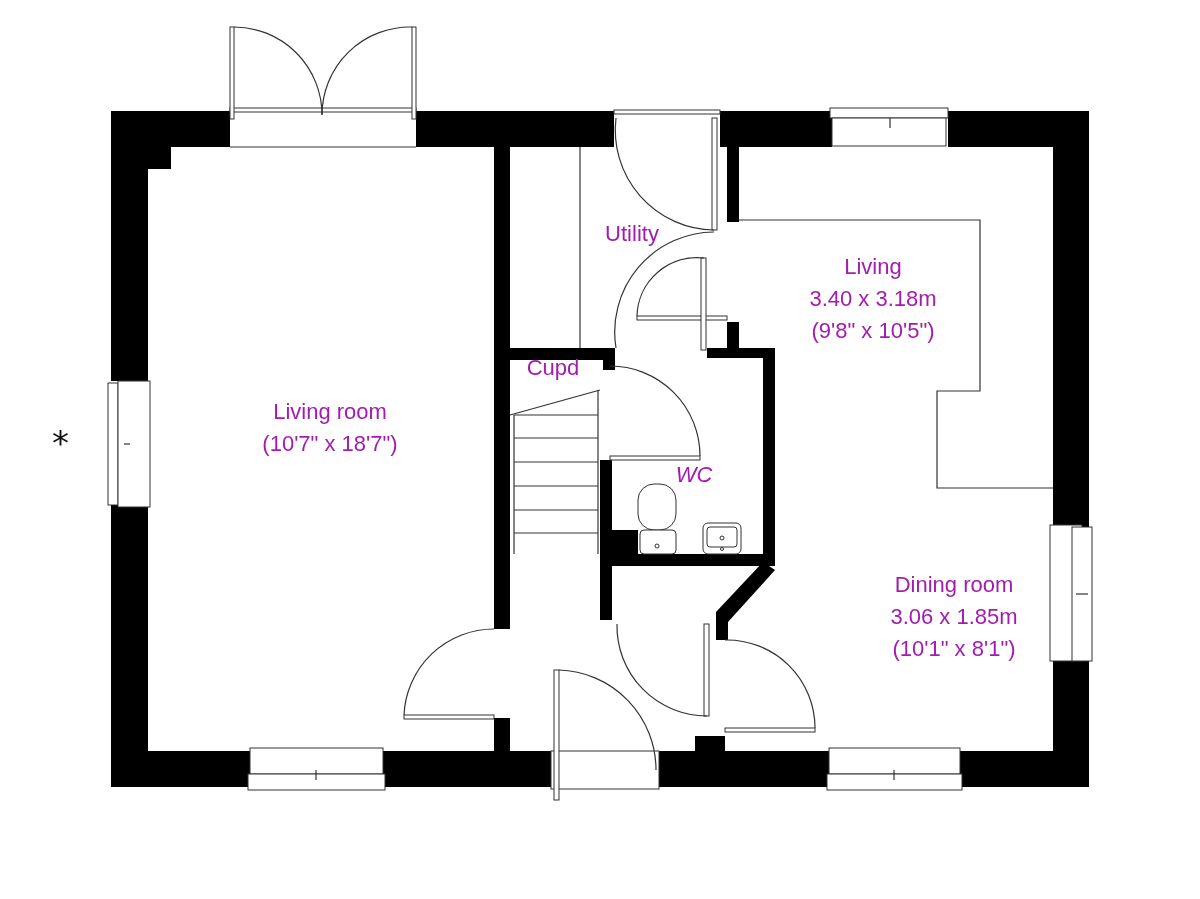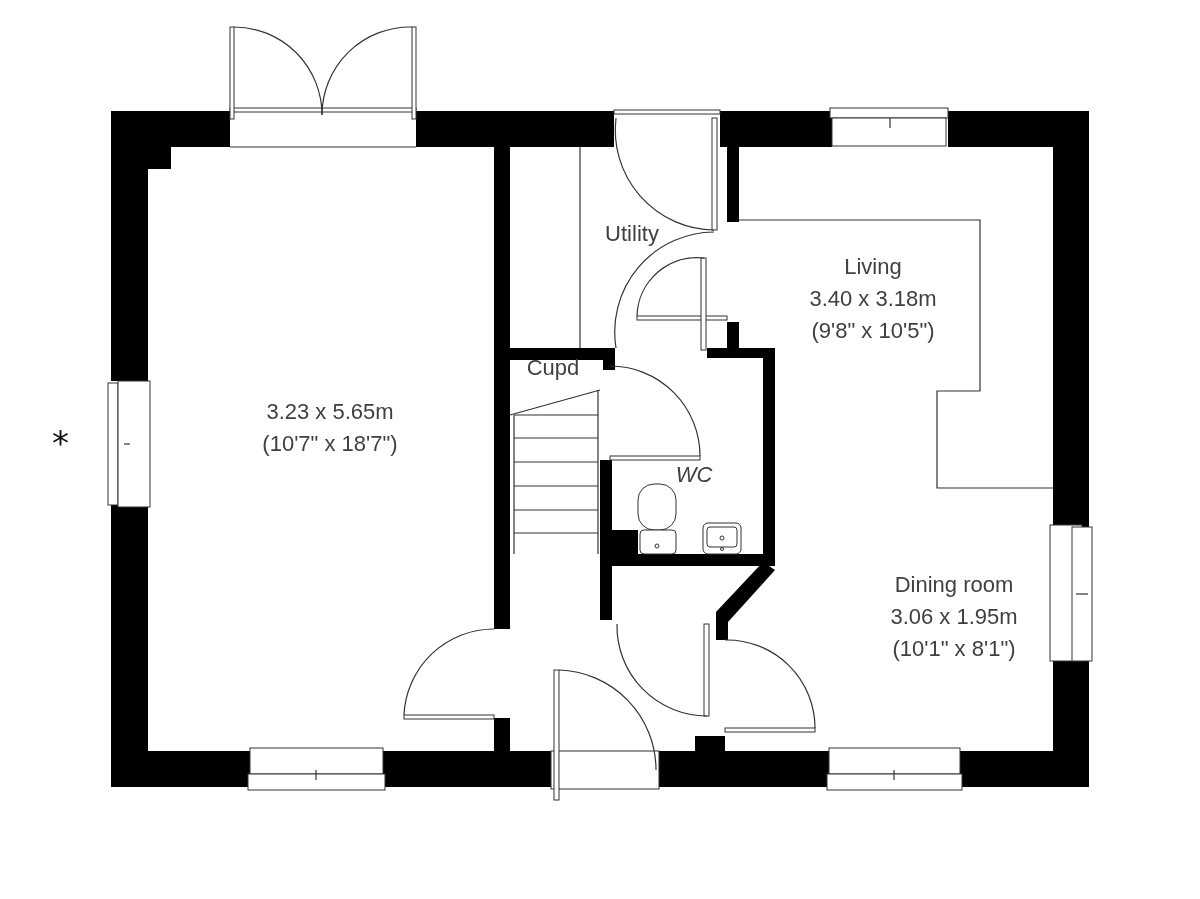--- a/index.html
+++ b/index.html
@@ -2,21 +2,21 @@
 <html><head>
 <meta charset="utf-8">
 <style>
   html, body { margin: 0; padding: 0; background: #ffffff; }
   body { width: 1200px; height: 899px; position: relative; overflow: hidden; }
   #plan { position: absolute; left: 0; top: 0; width: 1200px; height: 899px; }
   .wall { fill: #000000; }
   .line { fill: none; stroke: #333333; stroke-width: 1.2; }
   .thin { fill: #ffffff; stroke: #333333; stroke-width: 1; }
   .label {
-    position: absolute; text-align: center; color: #404040;
+    position: absolute; text-align: center; color: #a21caf;
     font-family: "Liberation Sans", "DejaVu Sans", sans-serif;
     font-size: 22px; line-height: 32px; white-space: nowrap;
     transform: translateX(-50%);
   }
   .label div { display: block; }
   .star {
     position: absolute; left: 52px; top: 426px; font-size: 34px; color: #111;
     font-family: "DejaVu Sans", sans-serif; line-height: 34px;
   }
 </style>
@@ -173,33 +173,33 @@
     <rect class="thin" x="703" y="523" width="38" height="31" rx="5"></rect>
     <rect class="thin" x="707" y="527" width="30" height="20" rx="3"></rect>
     <circle cx="722" cy="538" r="2" fill="none" stroke="#333"></circle>
     <circle cx="722" cy="549" r="1.5" fill="none" stroke="#333"></circle>
   </g>
 </svg>
 
 <div class="star">*</div>
 
 <div class="label" style="left:330px; top:396px;">
-  <div>3.23 x 5.65m</div>
+  <div>Living room</div>
   <div>(10'7" x 18'7")</div>
 </div>
 
 <div class="label" style="left:873px; top:251px;">
   <div>Living</div>
   <div>3.40 x 3.18m</div>
   <div>(9'8" x 10'5")</div>
 </div>
 
 <div class="label" style="left:907px; top:569px;margin-left:47px;">
   <div>Dining room</div>
-  <div>3.06 x 1.95m</div>
+  <div>3.06 x 1.85m</div>
   <div>(10'1" x 8'1")</div>
 </div>
 
 <div class="label" style="left:632px; top:218px;">
   <div>Utility</div>
 </div>
 
 <div class="label" style="left:553px; top:352px;">
   <div>Cupd</div>
 </div>

